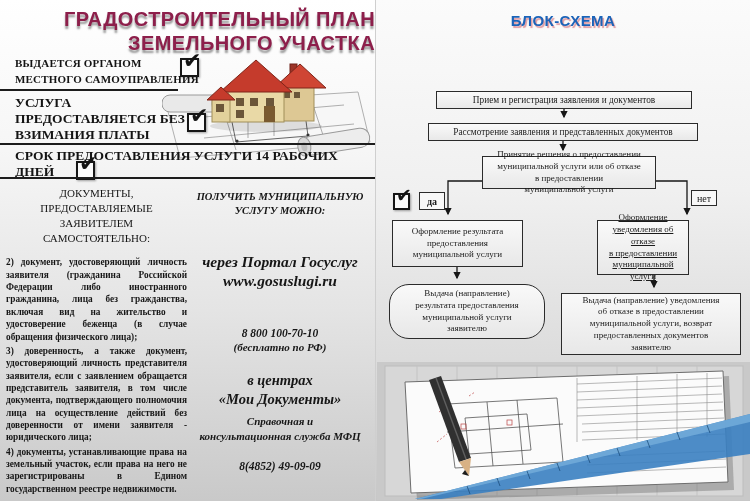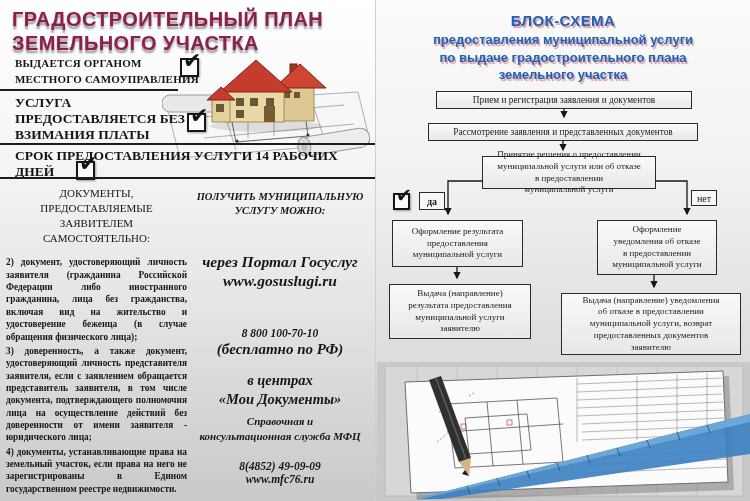--- a/index.html
+++ b/index.html
@@ -4,21 +4,21 @@
 <style>
   html,body{margin:0;padding:0;background:#ffffff;}
   .sheet{position:relative;width:750px;height:501px;overflow:hidden;font-family:"Liberation Serif",serif;}
   .page{position:absolute;top:0;height:501px;width:375px;}
   .page-left{left:0;background:linear-gradient(180deg,#ffffff 0%,#f6f6f6 30%,#e4e4e4 62%,#c9c9c9 100%);}
   .page-right{left:375px;background:linear-gradient(180deg,#fbfbfb 0%,#f0f0f0 38%,#dadada 75%,#c7c7c7 100%);border-left:1px solid #cfcfcf;box-sizing:border-box;}
   .abs{position:absolute;}
   .ml{white-space:pre-line;}
 
   
-  .l-title{left:12px;right:0;top:8px;text-align:left;font-family:"Liberation Sans",sans-serif;font-weight:bold;
+  .l-title{left:12px;right:0;top:8px;text-align:right;font-family:"Liberation Sans",sans-serif;font-weight:bold;
     font-size:20px;line-height:1.18;color:#8d1f4b;letter-spacing:.4px;
     text-shadow:0 3px 2px rgba(120,120,120,.75);}
   .sep{background:#1c1c1c;height:2px;}
   .st{color:#141414;font-weight:bold;}
   .st1{left:15px;top:56px;font-size:11px;line-height:1.45;letter-spacing:.2px;}
   .st2{left:15px;top:95px;font-size:13.5px;line-height:1.2;}
   .st3{left:15px;top:148px;font-size:13.5px;line-height:1.2;width:335px;}
   .cb{position:absolute;width:15px;height:15px;border:2px solid #161616;background:#fbfbfb;box-shadow:1px 1px 2px rgba(0,0,0,.35);}
   .cb .mark{position:absolute;left:1px;top:-10px;font-family:"DejaVu Sans",sans-serif;font-size:22px;font-weight:bold;color:#141414;line-height:1;}
   .cb-s{width:13px;height:13px;}
@@ -27,39 +27,39 @@
   .docs-h{text-align:center;font-weight:normal;font-size:11px;line-height:1.35;}
   .docs-items{margin-top:11px;}
   .docs-items p{margin:0 0 2px 0;font-size:9.3px;font-weight:bold;line-height:1.33;text-align:justify;}
   .contact{left:188px;top:0;width:184px;height:100%;font-style:italic;}
   .contact > div{position:absolute;left:0;right:0;text-align:center;color:#161616;}
   .c-head{top:190px;font-weight:bold;font-size:10.5px;line-height:1.35;}
   .c-portal{top:252px;font-weight:bold;font-size:15.5px;line-height:1.25;color:#4a1526;}
   .c-portal-url{top:272px;font-weight:bold;font-size:15.5px;color:#c43a76;cursor:pointer;}
   .c-support{top:304px;font-weight:bold;font-size:11px;}
   .c-phone1{top:327px;font-weight:bold;font-size:11.5px;}
-  .c-note{top:341px;font-weight:bold;font-size:15px;}
+  .c-note{top:341px;font-weight:bold;font-size:11px;}
   .c-centers{top:371px;font-weight:bold;font-size:14.5px;line-height:1.3;}
   .c-mfc{top:414px;font-weight:bold;font-size:11px;line-height:1.4;}
   .c-phone2{top:460px;font-weight:bold;font-size:11.5px;}
   .c-url2{top:473px;font-weight:bold;font-size:11.5px;color:#c43a76;cursor:pointer;}
 
   
   .r-title{left:0;right:0;top:12px;text-align:center;font-family:"Liberation Sans",sans-serif;font-weight:bold;color:#1b63b8;}
   .r-title-main{font-size:15px;letter-spacing:.4px;text-shadow:1.5px 1.5px 1px rgba(205,90,100,.6);}
   .r-title-sub{font-size:13px;line-height:1.35;margin-top:2px;text-shadow:1.5px 1.5px 1px rgba(205,90,100,.6);}
   .fbox{position:absolute;border:1px solid #2b2b2b;background:linear-gradient(180deg,rgba(250,250,250,.95),rgba(232,232,232,.95));
     font-size:9px;color:#1b1b1b;text-align:center;line-height:1.3;display:flex;align-items:center;justify-content:center;
     padding:1px 2px;box-sizing:border-box;}
   .fb1{left:60px;top:91px;width:256px;height:18px;font-size:9.3px;}
   .fb2{left:52px;top:123px;width:270px;height:18px;font-size:9.3px;}
   .fb3{left:106px;top:156px;width:174px;height:33px;}
   .fb4{left:16px;top:220px;width:131px;height:47px;}
-  .fb5{left:13px;top:284px;width:142px;height:55px;}
-  .fb6{left:221px;top:220px;width:120px;height:55px;}
+  .fb5{left:13px;top:284px;width:156px;height:55px;border-radius:20px;}
+  .fb6{left:221px;top:220px;width:92px;height:55px;text-decoration:underline;}
   .fb7{left:185px;top:293px;width:180px;height:62px;}
   .flabel{position:absolute;border:1px solid #2b2b2b;background:rgba(248,248,248,.92);font-size:10px;color:#1b1b1b;
     display:flex;align-items:center;justify-content:center;box-sizing:border-box;}
   .f-yes{left:43px;top:192px;width:26px;height:18px;font-weight:bold;}
   .f-no{left:315px;top:190px;width:26px;height:16px;}
   .conn{left:0;top:0;pointer-events:none;}
 </style>
 </head>
 <body>
 
@@ -144,31 +144,27 @@
 УСЛУГУ МОЖНО:</div>
       <div class="c-portal">через Портал Госуслуг</div>
       <div class="c-portal-url">www.gosuslugi.ru</div>
       <div class="c-phone1">8 800 100-70-10</div>
       <div class="c-note">(бесплатно по РФ)</div>
       <div class="c-centers ml">в центрах
 «Мои Документы»</div>
       <div class="c-mfc ml">Справочная и
 консультационная служба МФЦ</div>
       <div class="c-phone2">8(4852) 49-09-09</div>
-      <div class="c-url2">www.mfc76.ru</div>
     </div>
   </div>
 
   <div class="page page-right">
 
     <div class="abs r-title">
       <div class="r-title-main">БЛОК-СХЕМА</div>
-      <div class="r-title-sub ml">предоставления муниципальной услуги
-по выдаче градостроительного плана
-земельного участка</div>
     </div>
 
     <svg class="abs conn" width="375" height="370" viewBox="0 0 375 370">
       <defs>
         <marker id="ah" markerWidth="7" markerHeight="7" refX="5" refY="3" orient="auto">
           <path d="M0,0 L6,3 L0,6 z" fill="#161616"></path>
         </marker>
       </defs>
       <g stroke="#161616" stroke-width="1.3" fill="none">
         <path d="M188,109 V117" marker-end="url(#ah)"></path>

